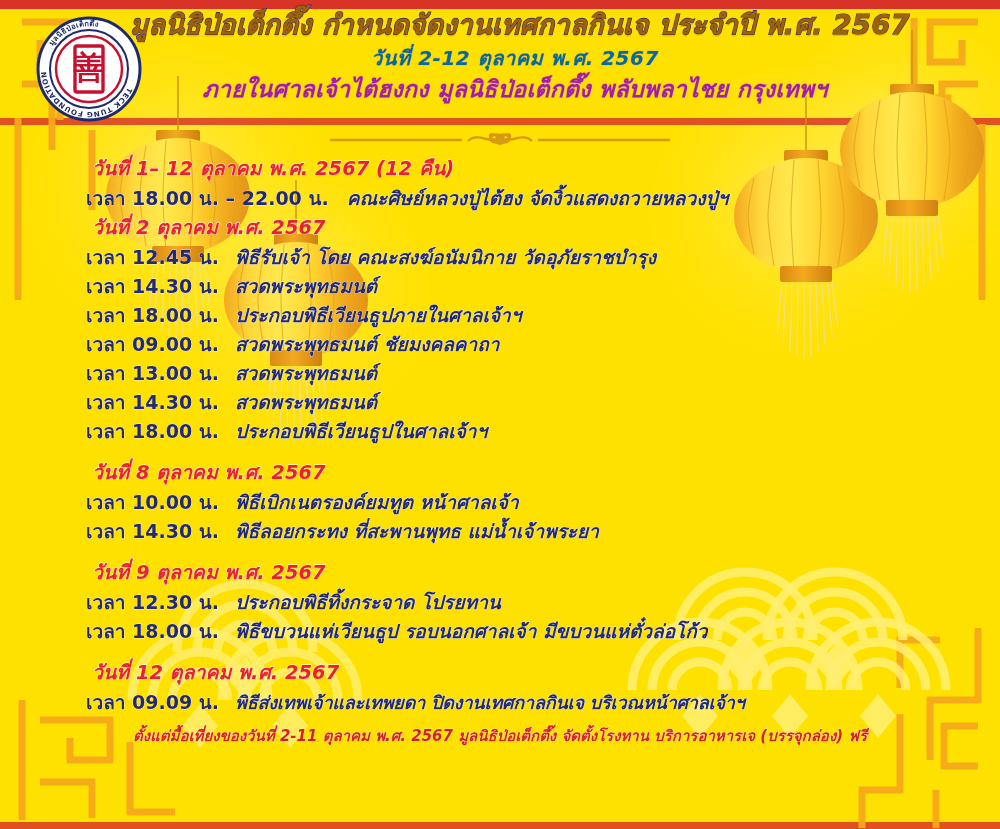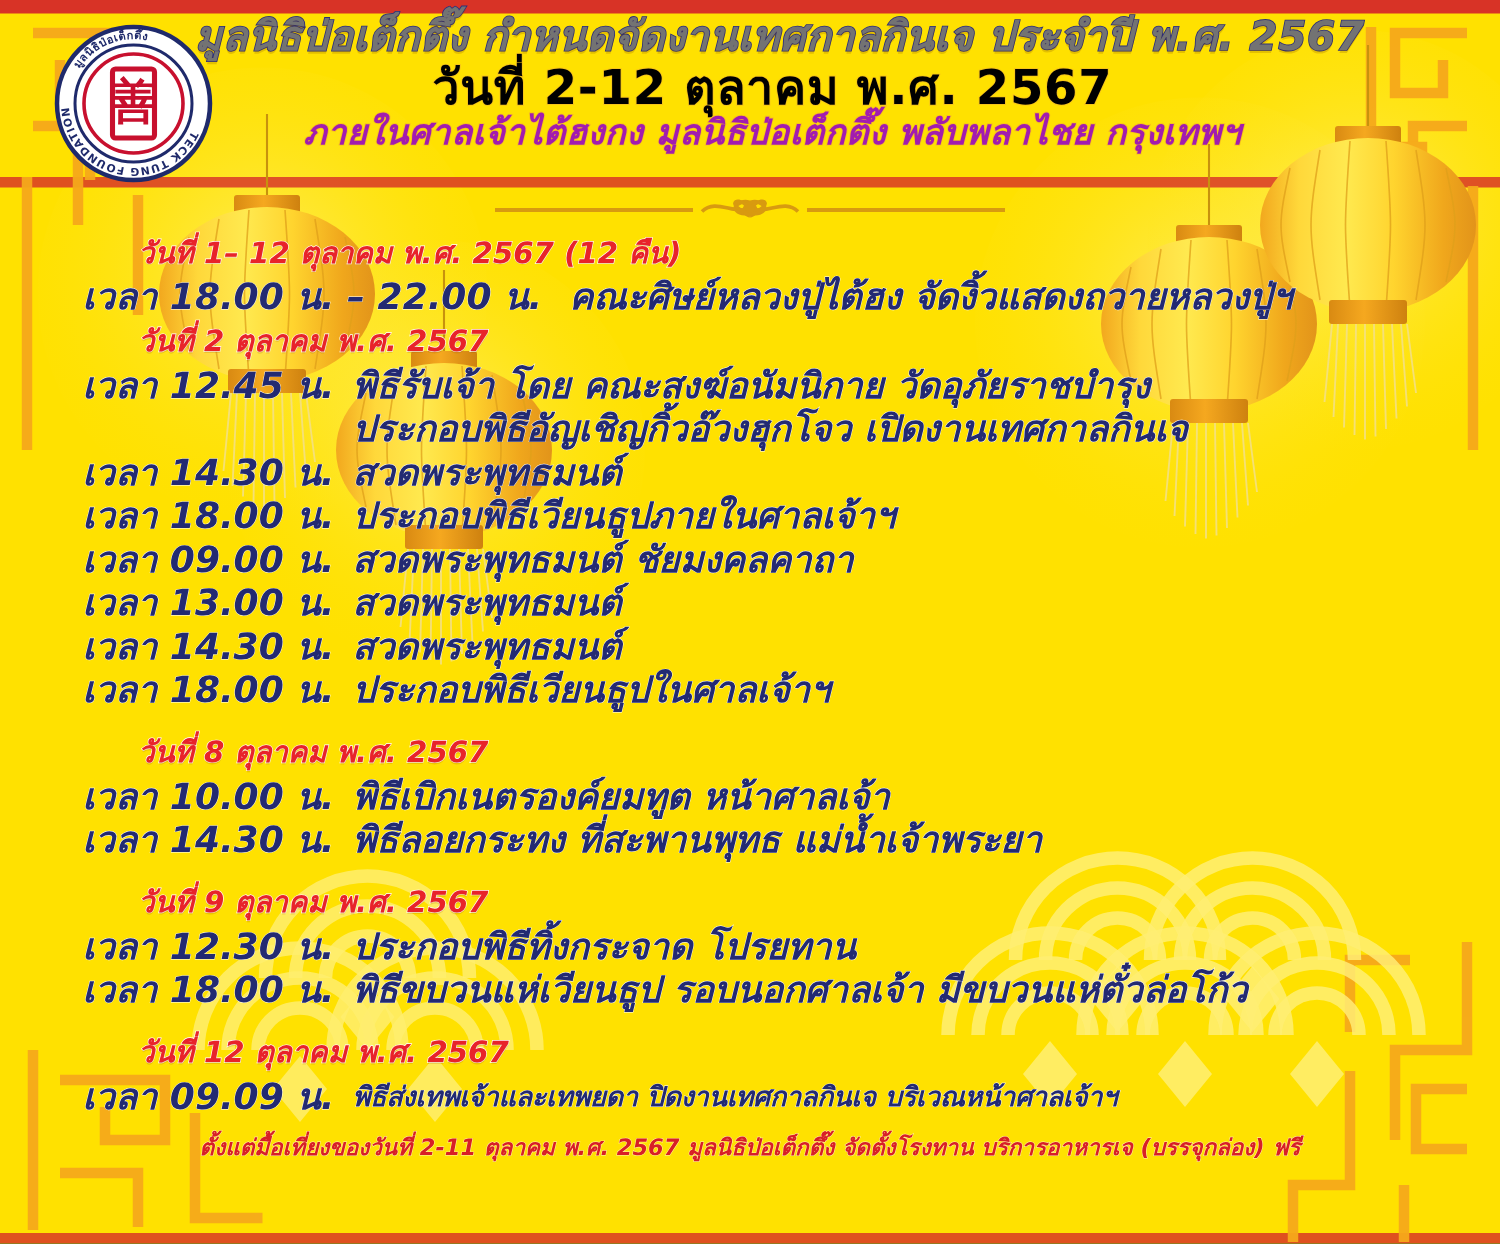--- a/index.html
+++ b/index.html
@@ -11,29 +11,29 @@
     font-family:"DejaVu Sans","Liberation Sans",sans-serif;
   }
   
   .bg-layer{position:absolute;inset:0;pointer-events:none;}
   .bg-svg{position:absolute;top:0;left:0;width:1000px;height:829px;}
 
   
   #header{position:relative;z-index:5;padding:8px 0 0 0;height:130px;}
   .hdr-line{text-align:center;white-space:nowrap;}
   .hdr1{
-    font-size:27px;font-weight:bold;font-style:italic;color:#737373;
+    font-size:27px;font-weight:bold;font-style:italic;color:#a16207;
     letter-spacing:.5px;line-height:34px;
     -webkit-text-stroke:1.1px #2B2E7A;
     paint-order:stroke fill;
     text-shadow:0 2px 0 rgba(120,60,0,.20);
     margin-left:40px;
   }
   .hdr2{
-    font-size:32px;font-weight:bold;color:#000000;
+    font-size:20px;font-weight:bold;font-style:italic;color:#0369a1;
     line-height:32px;letter-spacing:.5px;
     -webkit-text-stroke:1.2px #F7C51A;paint-order:stroke fill;
     margin-left:30px;
   }
   .hdr3{
     font-size:23px;font-weight:bold;font-style:italic;color:#a21caf;
     line-height:31px;letter-spacing:.3px;
     -webkit-text-stroke:1.2px #F7C51A;paint-order:stroke fill;
     margin-left:30px;
   }
@@ -48,26 +48,26 @@
   .group{margin:0;}
   .grp-head{
     color:#E8232A;font-weight:bold;font-style:italic;font-size:19.5px;
     line-height:30px;padding-left:92px;white-space:nowrap;
     -webkit-text-stroke:.85px #FFFFFF;paint-order:stroke fill;
     text-shadow:0 1px 0 rgba(150,80,0,.18);
   }
   .grp-gap{height:12px;}
   .row{display:flex;align-items:flex-start;line-height:29px;white-space:nowrap;}
   .time{
-    width:235px;flex:0 0 235px;padding-left:55px;
-    color:#232A72;font-weight:bold;font-style:italic;font-size:24px;
+    width:235px;flex:0 0 235px;padding-left:86px;
+    color:#232A72;font-weight:bold;font-size:19px;
     -webkit-text-stroke:.5px #FFFFFF;paint-order:stroke fill;
   }
   .desc{
-    color:#232A72;font-weight:bold;font-style:italic;font-size:24px;
+    color:#232A72;font-weight:bold;font-style:italic;font-size:19px;
     -webkit-text-stroke:.5px #FFFFFF;paint-order:stroke fill;
   }
   .row.inline .time{width:auto;flex:0 0 auto;padding-right:18px;}
   .desc.cont{padding-left:0;}
   .row-cont{display:flex;line-height:29px;white-space:nowrap;}
   .row-cont .spacer{width:235px;flex:0 0 235px;padding-left:110px;}
   .row.final .desc{font-size:18px;letter-spacing:-.2px;}
 
   
   #footer{position:relative;z-index:5;margin-top:8px;text-align:center;}
@@ -246,21 +246,20 @@
         </div>
       </div>
       <div class="group">
         <div class="grp-head">วันที่ 2 ตุลาคม พ.ศ. 2567</div>
         <div class="row">
           <div class="time">เวลา 12.45 น.</div>
           <div class="desc">พิธีรับเจ้า โดย คณะสงฆ์อนัมนิกาย วัดอุภัยราชบำรุง</div>
         </div>
         <div class="row-cont">
           <div class="spacer"></div>
-          <div class="desc cont">ประกอบพิธีอัญเชิญกิ้วอ๊วงฮุกโจว  เปิดงานเทศกาลกินเจ</div>
         </div>
         <div class="row">
           <div class="time">เวลา 14.30 น.</div>
           <div class="desc">สวดพระพุทธมนต์</div>
         </div>
         <div class="row">
           <div class="time">เวลา 18.00 น.</div>
           <div class="desc">ประกอบพิธีเวียนธูปภายในศาลเจ้าฯ</div>
         </div>
       </div>

